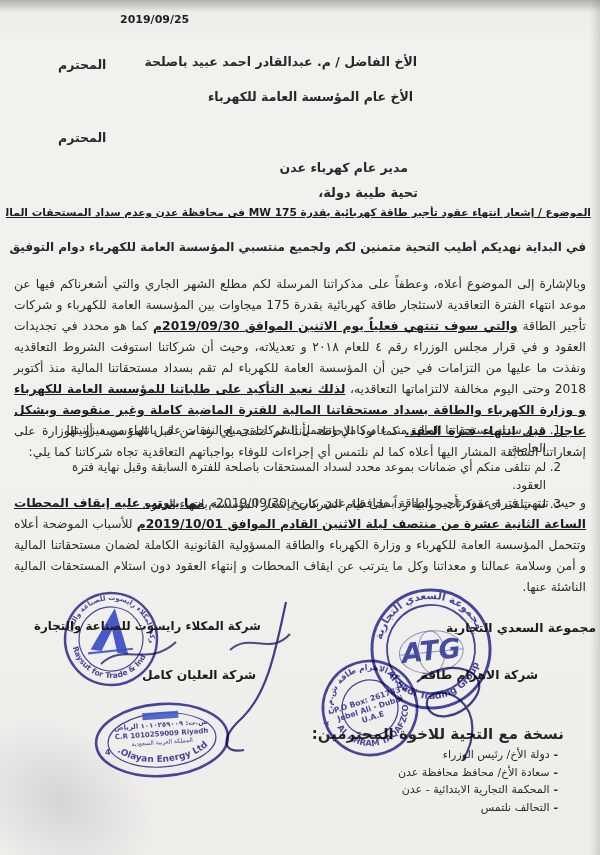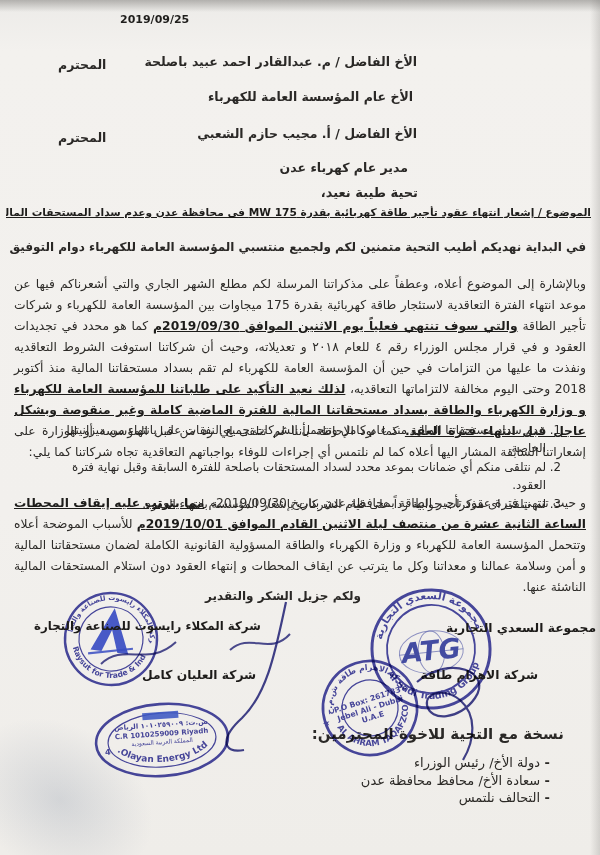--- a/index.html
+++ b/index.html
@@ -46,59 +46,57 @@
   .olayan-name{top:668px;left:142px;}
 
   .stamp{z-index:4;mix-blend-mode:multiply;opacity:.92;}
   .stamp-atg{left:368px;top:586px;transform:rotate(-6deg);}
   .stamp-ahram{left:320px;top:658px;transform:rotate(-18deg);}
   .stamp-raysut{left:62px;top:590px;transform:rotate(7deg);}
   .stamp-olayan{left:92px;top:701px;transform:rotate(-4deg);}
   .sig{z-index:6;mix-blend-mode:multiply;}
 
   .cc-head{top:725px;right:36px;font-size:15px;font-weight:600;color:#2a2826;}
-  ul.cc-list{top:746px;right:42px;margin:8px;padding:0;list-style:none;
-    font-size:13px;line-height:17.6px;color:#2b2926;}
+  ul.cc-list{top:746px;right:42px;margin:0;padding:0;list-style:none;
+    font-size:11px;line-height:17.6px;color:#2b2926;}
   ul.cc-list li::before{content:"-  ";font-weight:bold;}
 </style>
 </head>
 <body>
 
 <main class="paper">
   <div class="scan-top"></div>
   <div class="scan-right"></div>
   <div class="scan-corner"></div>
 
   <div class="abs date">2019/09/25</div>
 
   <div class="abs addr" style="right:183px;top:55px;">الأخ الفاضل / م. عبدالقادر احمد عبيد باصلحة</div>
   <div class="abs honorific" style="top:57px;">المحترم</div>
   <div class="abs addr" style="right:187px;top:90px;">الأخ عام المؤسسة العامة للكهرباء</div>
 
-  <div class="abs addr" style="right:183px;top:127px;">الأخ الفاضل / أ. مجيب حازم الشعبي</div>
   <div class="abs honorific" style="top:130px;">المحترم</div>
   <div class="abs addr" style="right:192px;top:161px;">مدير عام كهرباء عدن</div>
 
-  <div class="abs greeting">تحية طيبة نعيد،</div>
+  <div class="abs greeting">تحية طيبة دولة،</div>
 
   <div class="abs subject">الموضوع / إشعار انتهاء عقود تأجير طاقة كهربائية بقدرة MW 175 في محافظة عدن وعدم سداد المستحقات المالية المترتبة عنها.</div>
 
   <div class="abs p1">في البداية نهديكم أطيب التحية متمنين لكم ولجميع منتسبي المؤسسة العامة للكهرباء دوام التوفيق والنجاح في مهامكم،</div>
 
   <p class="abs para p2"><span>وبالإشارة إلى الموضوع أعلاه، وعطفاً على مذكراتنا المرسلة لكم مطلع الشهر الجاري والتي أشعرناكم فيها عن موعد انتهاء الفترة التعاقدية لاستئجار طاقة كهربائية بقدرة 175 ميجاوات بين المؤسسة العامة للكهرباء و شركات تأجير الطاقة </span><span class="seg-u">والتي سوف تنتهي فعلياً يوم الاثنين الموافق 2019/09/30م</span><span> كما هو محدد في تجديدات العقود و في قرار مجلس الوزراء رقم ٤ للعام ٢٠١٨ و تعديلاته، وحيث أن شركاتنا استوفت الشروط التعاقديه ونفذت ما عليها من التزامات في حين أن المؤسسة العامة للكهرباء لم تقم بسداد مستحقاتنا المالية منذ أكتوبر 2018 وحتى اليوم مخالفة لالتزاماتها التعاقديه، </span><span class="seg-u">لذلك نعيد التأكيد على طلباتنا للمؤسسة العامة للكهرباء و وزارة الكهرباء والطاقة بسداد مستحقاتنا المالية للفترة الماضية كاملة وغير منقوصة وبشكل عاجل قبل انتهاء فترة العقد.</span><span> كما نود الإحاطة بأننا لم نتلقى اي رد من قبل المؤسسة أو الوزارة على إشعاراتنا السابقة المشار اليها أعلاه كما لم نلتمس أي إجراءات للوفاء بواجباتهم التعاقدية تجاه شركاتنا كما يلي:</span></p>
 
   <ol class="abs itemized">
     <li>عدم سداد مستحقاتنا المالية منذ عام كامل وتتحمل الشركات جميع النفقات على بانتهاء من ميزانيتها الخاصة.</li>
     <li>لم نتلقى منكم أي ضمانات بموعد محدد لسداد المستحقات باصلحة للفترة السابقة وقبل نهاية فترة العقود.</li>
     <li>لم نتلقى اى مذكرات جوابية رداً على قيام الشركات بإشعار المؤسسة بانتهاء العقود.</li>
   </ol>
 
   <p class="abs para p3"><span>و حيث تنتهي فترة عقود تأجير الطاقة بمحافظة عدن بتاريخ 2019/09/30م </span><span class="seg-u">مما يترتب عليه إيقاف المحطات الساعة الثانية عشرة من منتصف ليلة الاثنين القادم الموافق 2019/10/01م</span><span> للأسباب الموضحة أعلاه وتتحمل المؤسسة العامة للكهرباء و وزارة الكهرباء والطاقة المسؤولية القانونية الكاملة لضمان مستحقاتنا المالية و أمن وسلامة عمالنا و معداتنا وكل ما يترتب عن ايقاف المحطات و إنتهاء العقود دون استلام المستحقات المالية الناشئة عنها.</span></p>
 
-  <div class="abs closing">ولكم جزيل الشكر والتقدير</div>
 
   <div class="abs company saadi-name">مجموعة السعدي التجارية</div>
   <div class="abs company ahram-name">شركة الاهرام طاقة</div>
   <div class="abs company raysut-name">شركة المكلاء رايسوت للصناعة والتجارة</div>
   <div class="abs company olayan-name">شركة العليان كامل</div>
 
   <svg class="abs stamp stamp-atg" width="126" height="126" viewBox="0 0 126 126">
     <defs>
       <path id="atgTop" d="M 13,63 A 50,50 0 1 1 113,63"></path>
       <path id="atgBot" d="M 13,63 A 50,50 0 0 0 113,63"></path>
@@ -178,15 +176,16 @@
     <path d="M 30,52 C 50,34 70,58 90,36" fill="none" stroke="#21217c" stroke-width="2" opacity="0.8"></path>
   </svg>
   <svg class="abs sig" style="left:96px;top:632px;" width="85" height="45" viewBox="0 0 85 45">
     <path d="M 5,32 C 28,10 52,36 80,10" fill="none" stroke="#21217c" stroke-width="2" opacity="0.8"></path>
   </svg>
 
   <div class="abs cc-head">نسخة مع التحية للاخوة المحترمين:</div>
   <ul class="abs cc-list">
     <li>دولة الأخ/ رئيس الوزراء</li>
     <li>سعادة الأخ/ محافظ محافظة عدن</li>
+    <li>المحكمة التجارية الابتدائية - عدن</li>
     <li>التحالف نلتمس</li>
   </ul>
 </main>
 
 </body></html>

